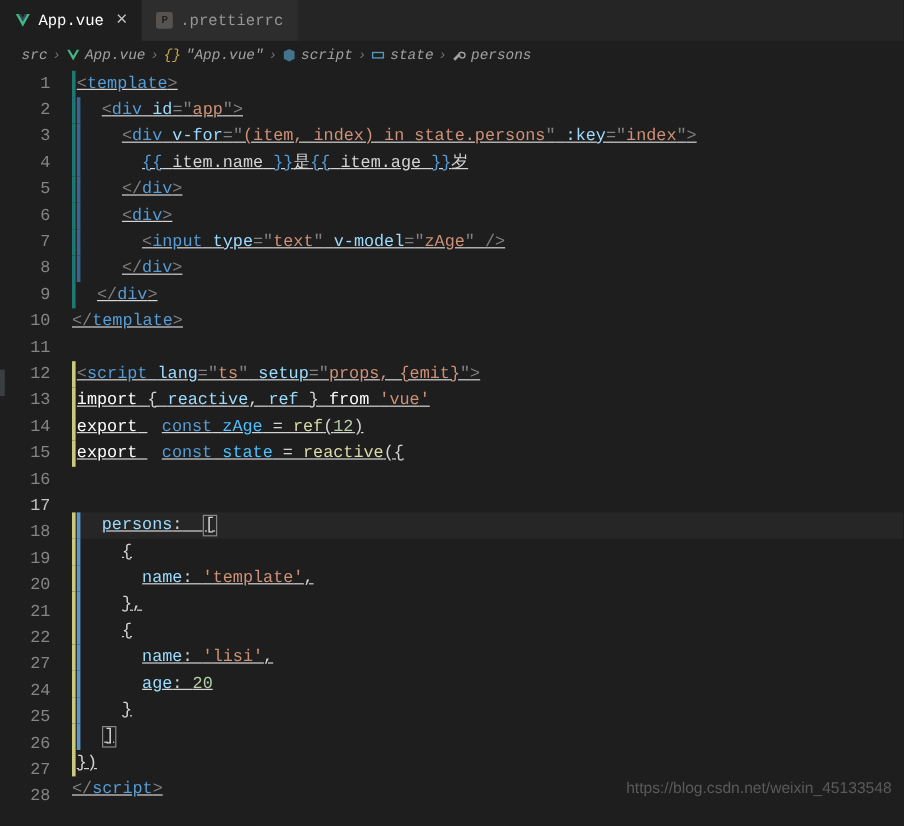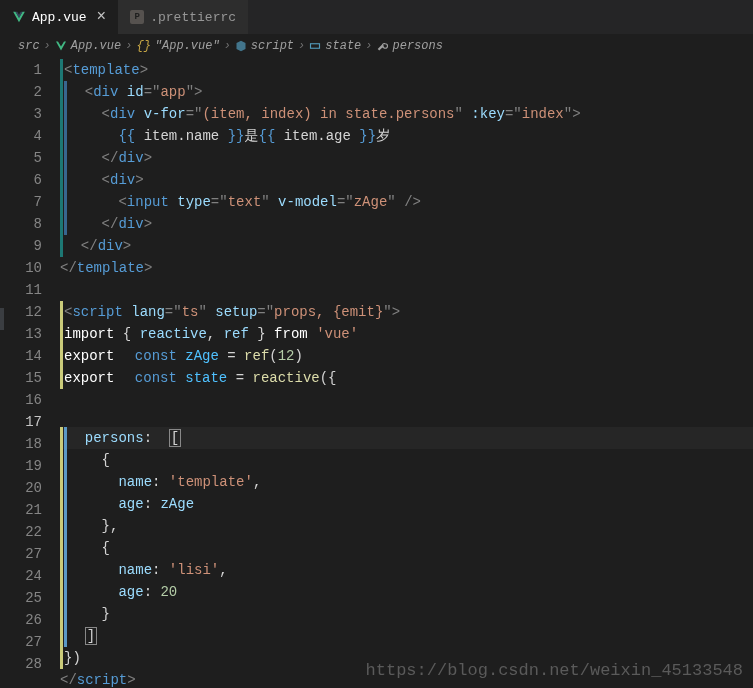--- a/index.html
+++ b/index.html
@@ -82,21 +82,21 @@
       padding-top: 2px;
     }
     .gutter .ln { height: 22px; }
     .gutter .ln.active { color: #c6c6c6; }
     .code {
       flex: 1;
       line-height: 22px;
       padding-top: 2px;
       position: relative;
     }
-    .line { height: 22px; white-space: pre; position: relative; }
+    .line { height: 22px; white-space: pre; position: relative; text-decoration: underline; }
     .line.cursor-line { background: rgba(255,255,255,0.04); margin-top: 38px; }
     .guide {
       display: inline-block;
       width: 3px;
       height: 22px;
       vertical-align: top;
       margin-right: 1px;
     }
     .g-template { background: #1d7874; }
     .g-div { background: #38668f; }
@@ -115,25 +115,25 @@
     .func { color: #dcdcaa; }
     .num { color: #b5cea8; }
     .prop { color: #9cdcfe; }
     .mustache { color: #569cd6; }
     .box-bracket {
       border: 1px solid #888;
       padding: 0 1px;
     }
     .watermark {
       position: absolute;
-      bottom: 6px;
+      bottom: 20px;
       right: 10px;
       color: #5a5a5a;
-      font-size: 17px;
-      font-family: Liberation Mono, monospace;
+      font-size: 13px;
+      font-family: Liberation Sans, sans-serif;
     }
     .activity-mark {
       position: absolute;
       left: 0;
       top: 308px;
       width: 4px;
       height: 22px;
       background: #3a3d41;
     }
   </style>
@@ -235,21 +235,20 @@
 <div class="line"><span class="guide g-template"></span><span class="pad">  </span><span class="punct">&lt;/</span><span class="tagname">div</span><span class="punct">&gt;</span></div>
 <div class="line"><span class="punct">&lt;/</span><span class="tagname">template</span><span class="punct">&gt;</span></div>
 <div class="line"></div>
 <div class="line"><span class="guide g-script-y"></span><span class="punct">&lt;</span><span class="tagname">script</span><span> </span><span class="attr">lang</span><span class="punct">=</span><span class="punct">"</span><span class="str">ts</span><span class="punct">"</span><span> </span><span class="attr">setup</span><span class="punct">=</span><span class="punct">"</span><span class="str">props, {emit}</span><span class="punct">"</span><span class="punct">&gt;</span></div>
 <div class="line"><span class="guide g-script-y"></span><span class="kw-magenta">import</span><span> </span><span class="txt">{ </span><span class="prop">reactive</span><span class="txt">, </span><span class="prop">ref</span><span class="txt"> }</span><span class="kw-magenta"> from </span><span class="str">'</span><span class="str">vue</span><span class="str">'</span></div>
 <div class="line"><span class="guide g-script-y"></span><span class="kw-magenta">export</span><span> </span><span class="kw-blue">const</span><span> </span><span class="varname">zAge</span><span class="txt"> = </span><span class="func">ref</span><span class="txt">(</span><span class="num">12</span><span class="txt">)</span></div>
 <div class="line"><span class="guide g-script-y"></span><span class="kw-magenta">export</span><span> </span><span class="kw-blue">const</span><span> </span><span class="varname">state</span><span class="txt"> = </span><span class="func">reactive</span><span class="txt">(</span><span class="txt">{</span></div>
 <div class="line cursor-line"><span class="guide g-script-y"></span><span class="guide g-script-b"></span><span class="pad">  </span><span class="prop">persons</span><span class="txt">:</span><span>  </span><span class="txt box-bracket">[</span></div>
 <div class="line"><span class="guide g-script-y"></span><span class="guide g-script-b"></span><span class="pad">    </span><span class="txt">{</span></div>
 <div class="line"><span class="guide g-script-y"></span><span class="guide g-script-b"></span><span class="pad">      </span><span class="prop">name</span><span class="txt">: </span><span class="str">'</span><span class="str">template</span><span class="str">'</span><span class="txt">,</span></div>
-<div class="line"><span class="guide g-script-y"></span><span class="guide g-script-b"></span><span class="pad">      </span><span class="prop">age</span><span class="txt">: </span><span class="prop">zAge</span></div>
 <div class="line"><span class="guide g-script-y"></span><span class="guide g-script-b"></span><span class="pad">    </span><span class="txt">}</span><span class="txt">,</span></div>
 <div class="line"><span class="guide g-script-y"></span><span class="guide g-script-b"></span><span class="pad">    </span><span class="txt">{</span></div>
 <div class="line"><span class="guide g-script-y"></span><span class="guide g-script-b"></span><span class="pad">      </span><span class="prop">name</span><span class="txt">: </span><span class="str">'</span><span class="str">lisi</span><span class="str">'</span><span class="txt">,</span></div>
 <div class="line"><span class="guide g-script-y"></span><span class="guide g-script-b"></span><span class="pad">      </span><span class="prop">age</span><span class="txt">: </span><span class="num">20</span></div>
 <div class="line"><span class="guide g-script-y"></span><span class="guide g-script-b"></span><span class="pad">    </span><span class="txt">}</span></div>
 <div class="line"><span class="guide g-script-y"></span><span class="guide g-script-b"></span><span class="pad">  </span><span class="txt box-bracket">]</span></div>
 <div class="line"><span class="guide g-script-y"></span><span class="txt">}</span><span class="txt">)</span></div>
 <div class="line"><span class="punct">&lt;/</span><span class="tagname">script</span><span class="punct">&gt;</span></div>
     <div class="watermark">https://blog.csdn.net/weixin_45133548</div>
   </div>

